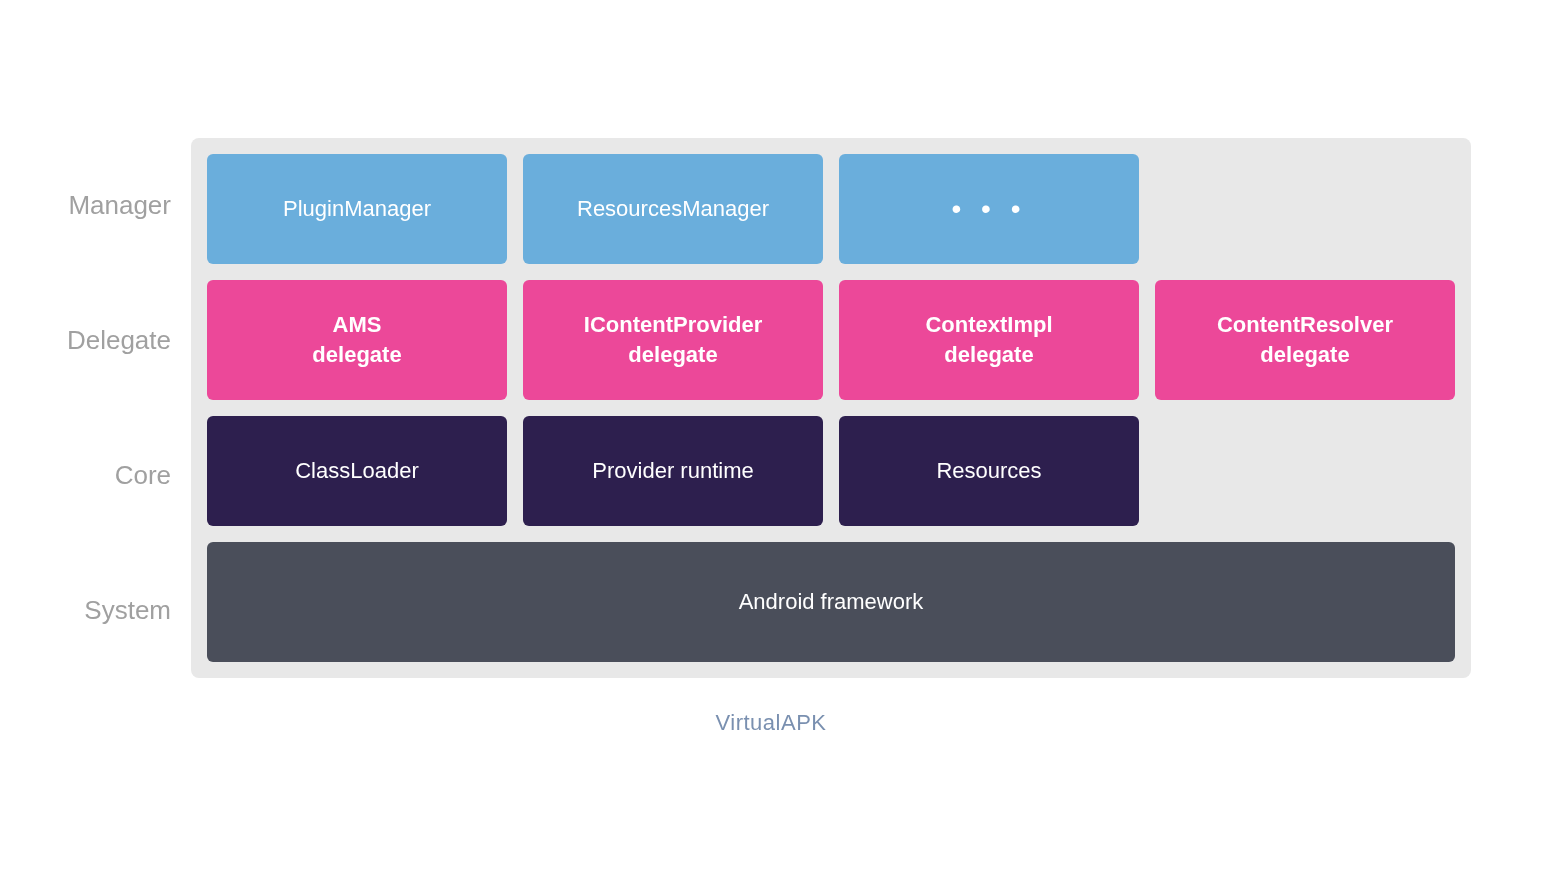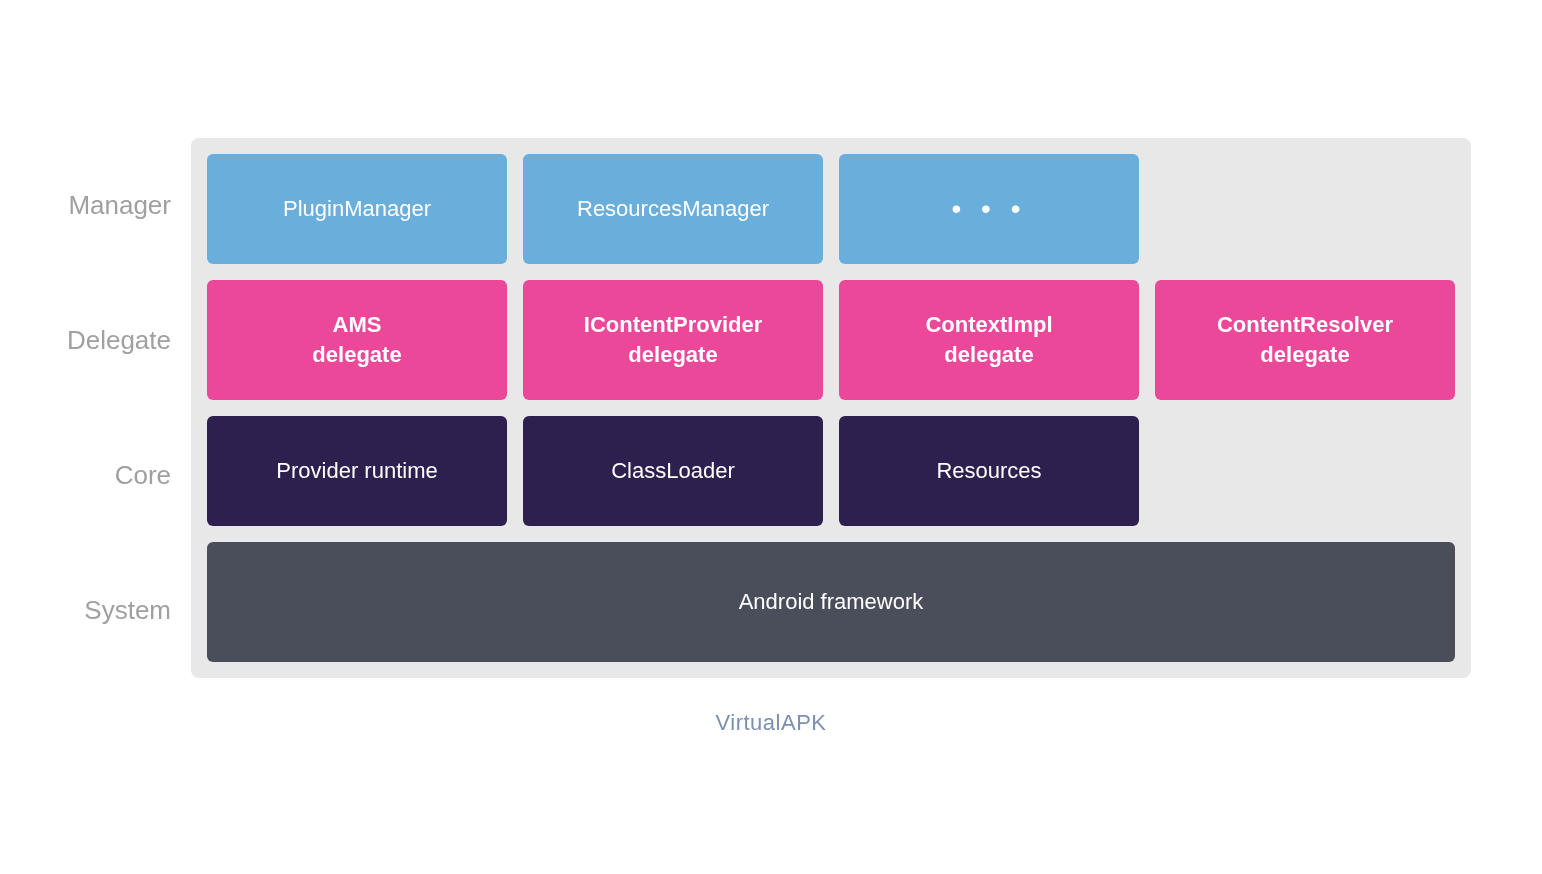--- a/index.html
+++ b/index.html
@@ -136,22 +136,22 @@
       </div>
 
       <div class="grid-row">
         <div class="cell orange">AMS<br>delegate</div>
         <div class="cell orange">IContentProvider<br>delegate</div>
         <div class="cell orange">ContextImpl<br>delegate</div>
         <div class="cell orange">ContentResolver<br>delegate</div>
       </div>
 
       <div class="grid-row">
+        <div class="cell purple">ClassLoader</div>
         <div class="cell purple">Provider runtime</div>
-        <div class="cell purple">ClassLoader</div>
         <div class="cell purple">Resources</div>
       </div>
 
       <div class="grid-row">
         <div class="cell dark-gray">Android framework</div>
       </div>
 
     </div>
   </div>
 

